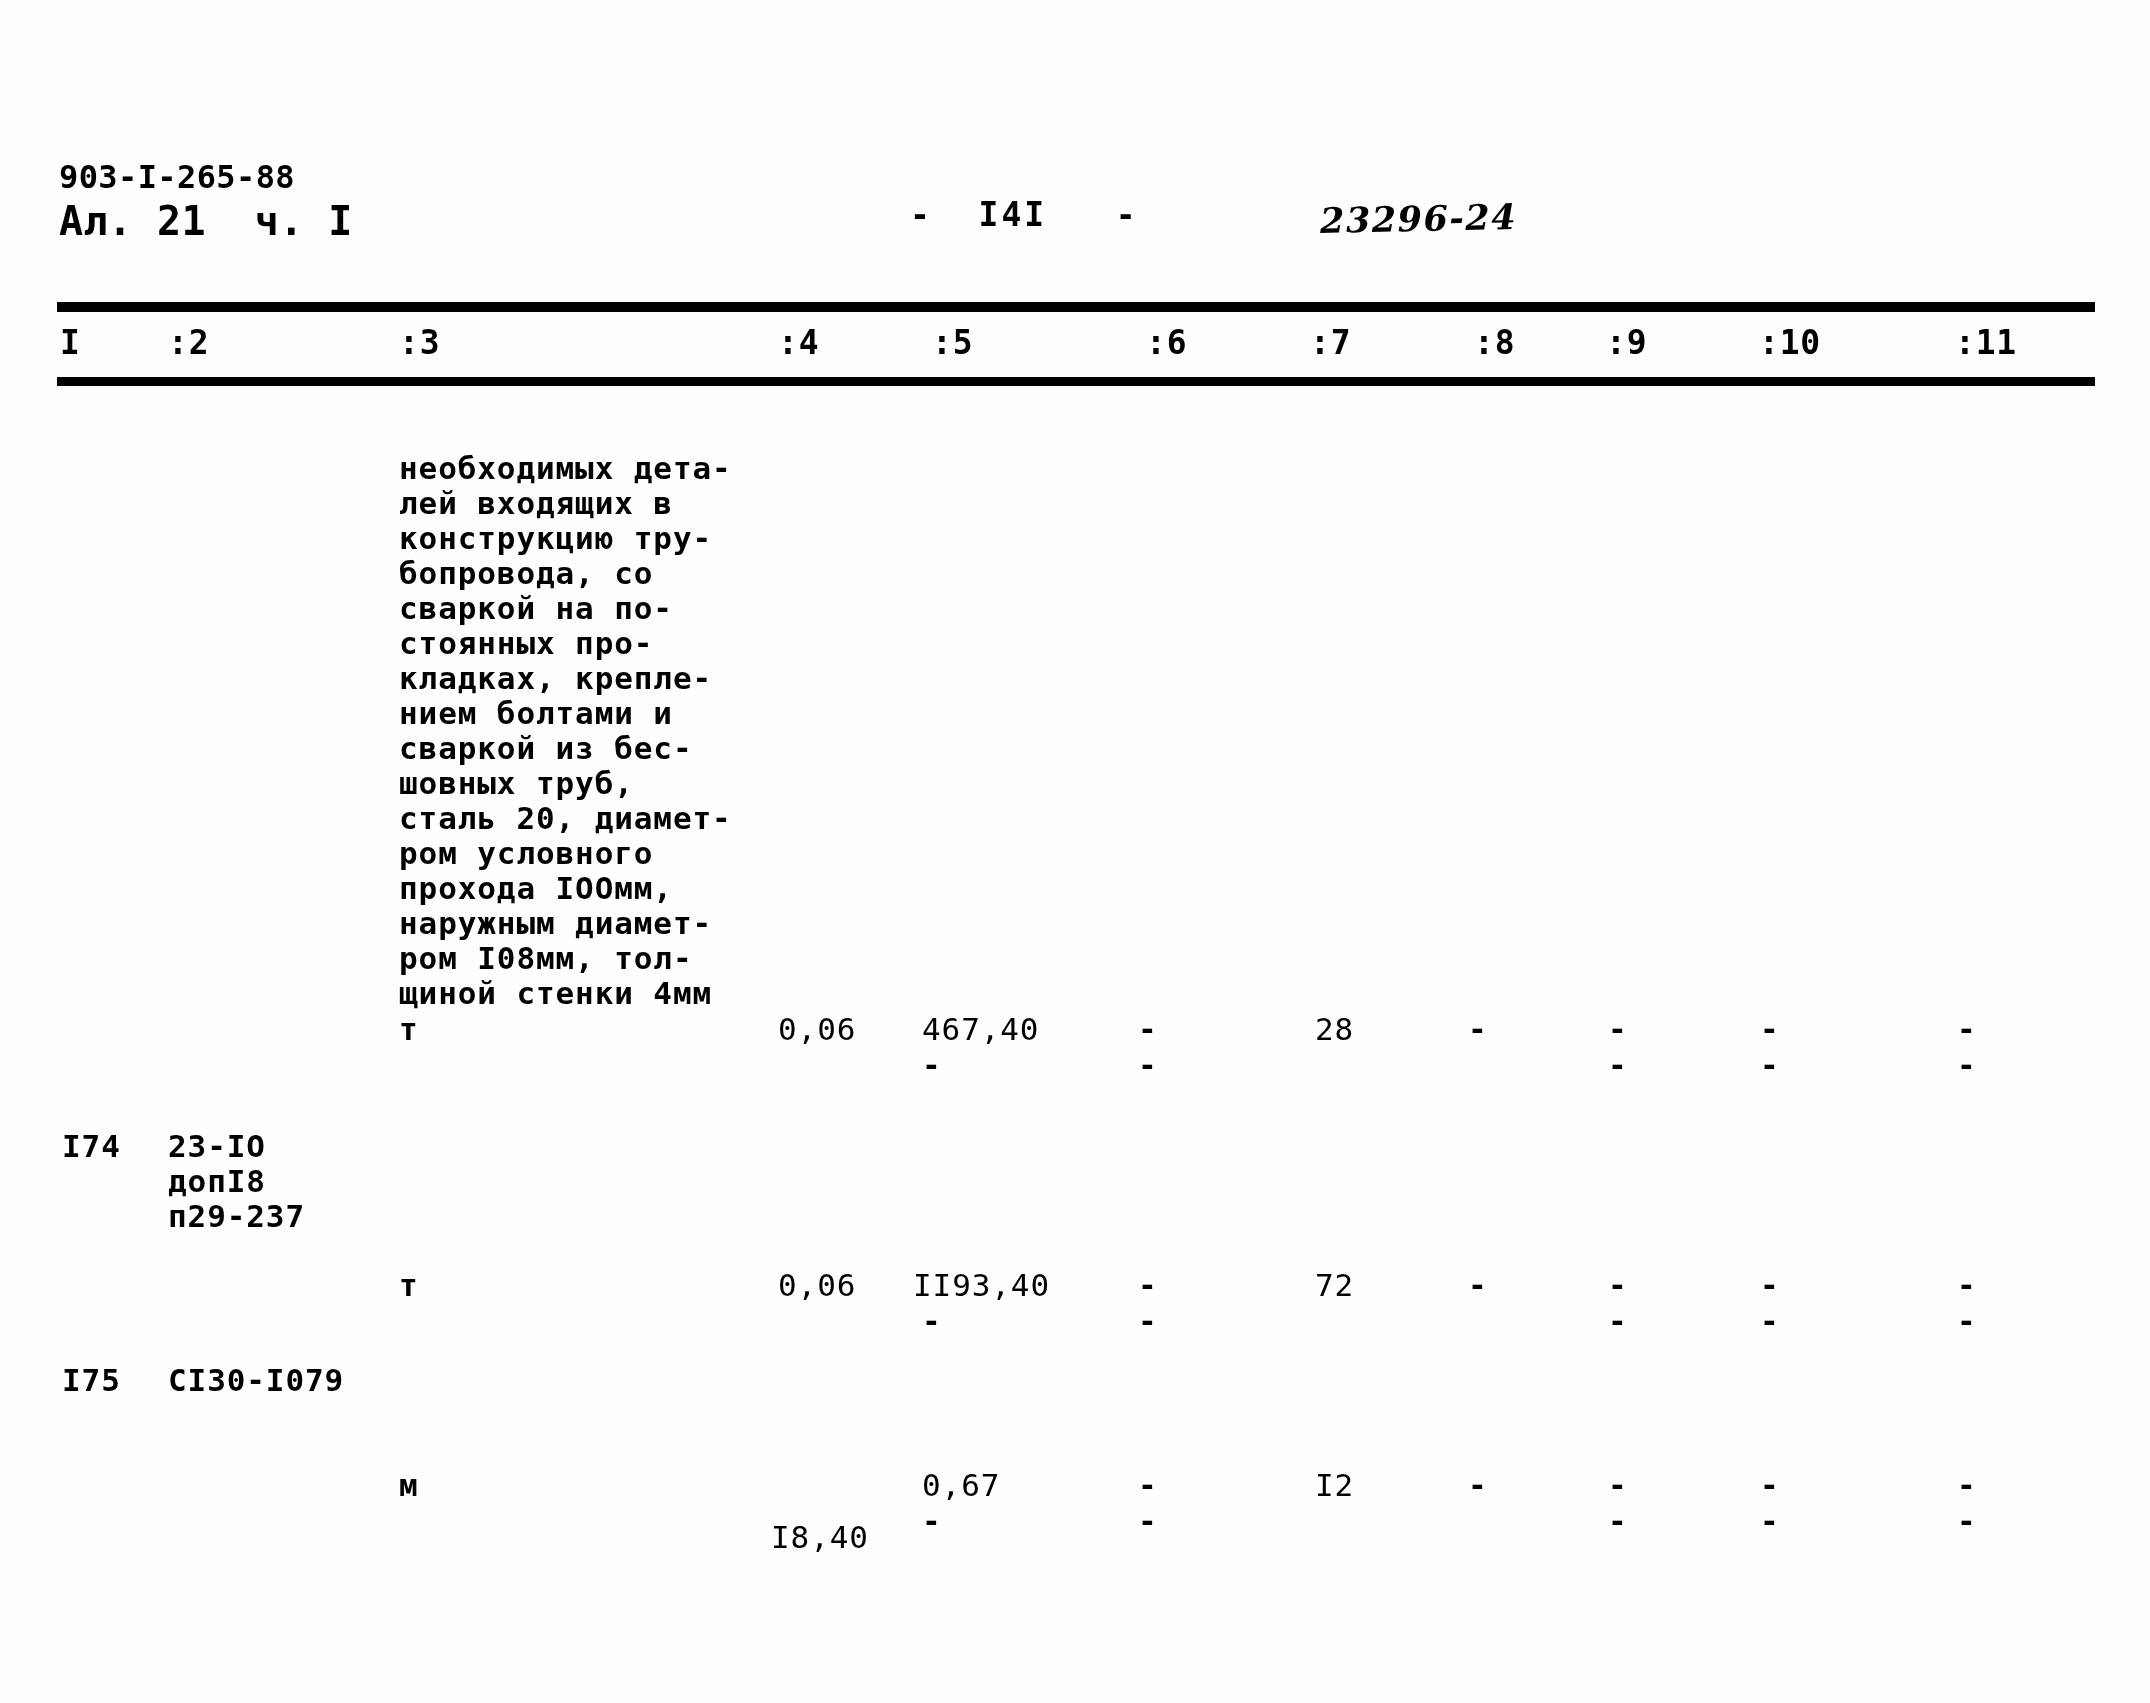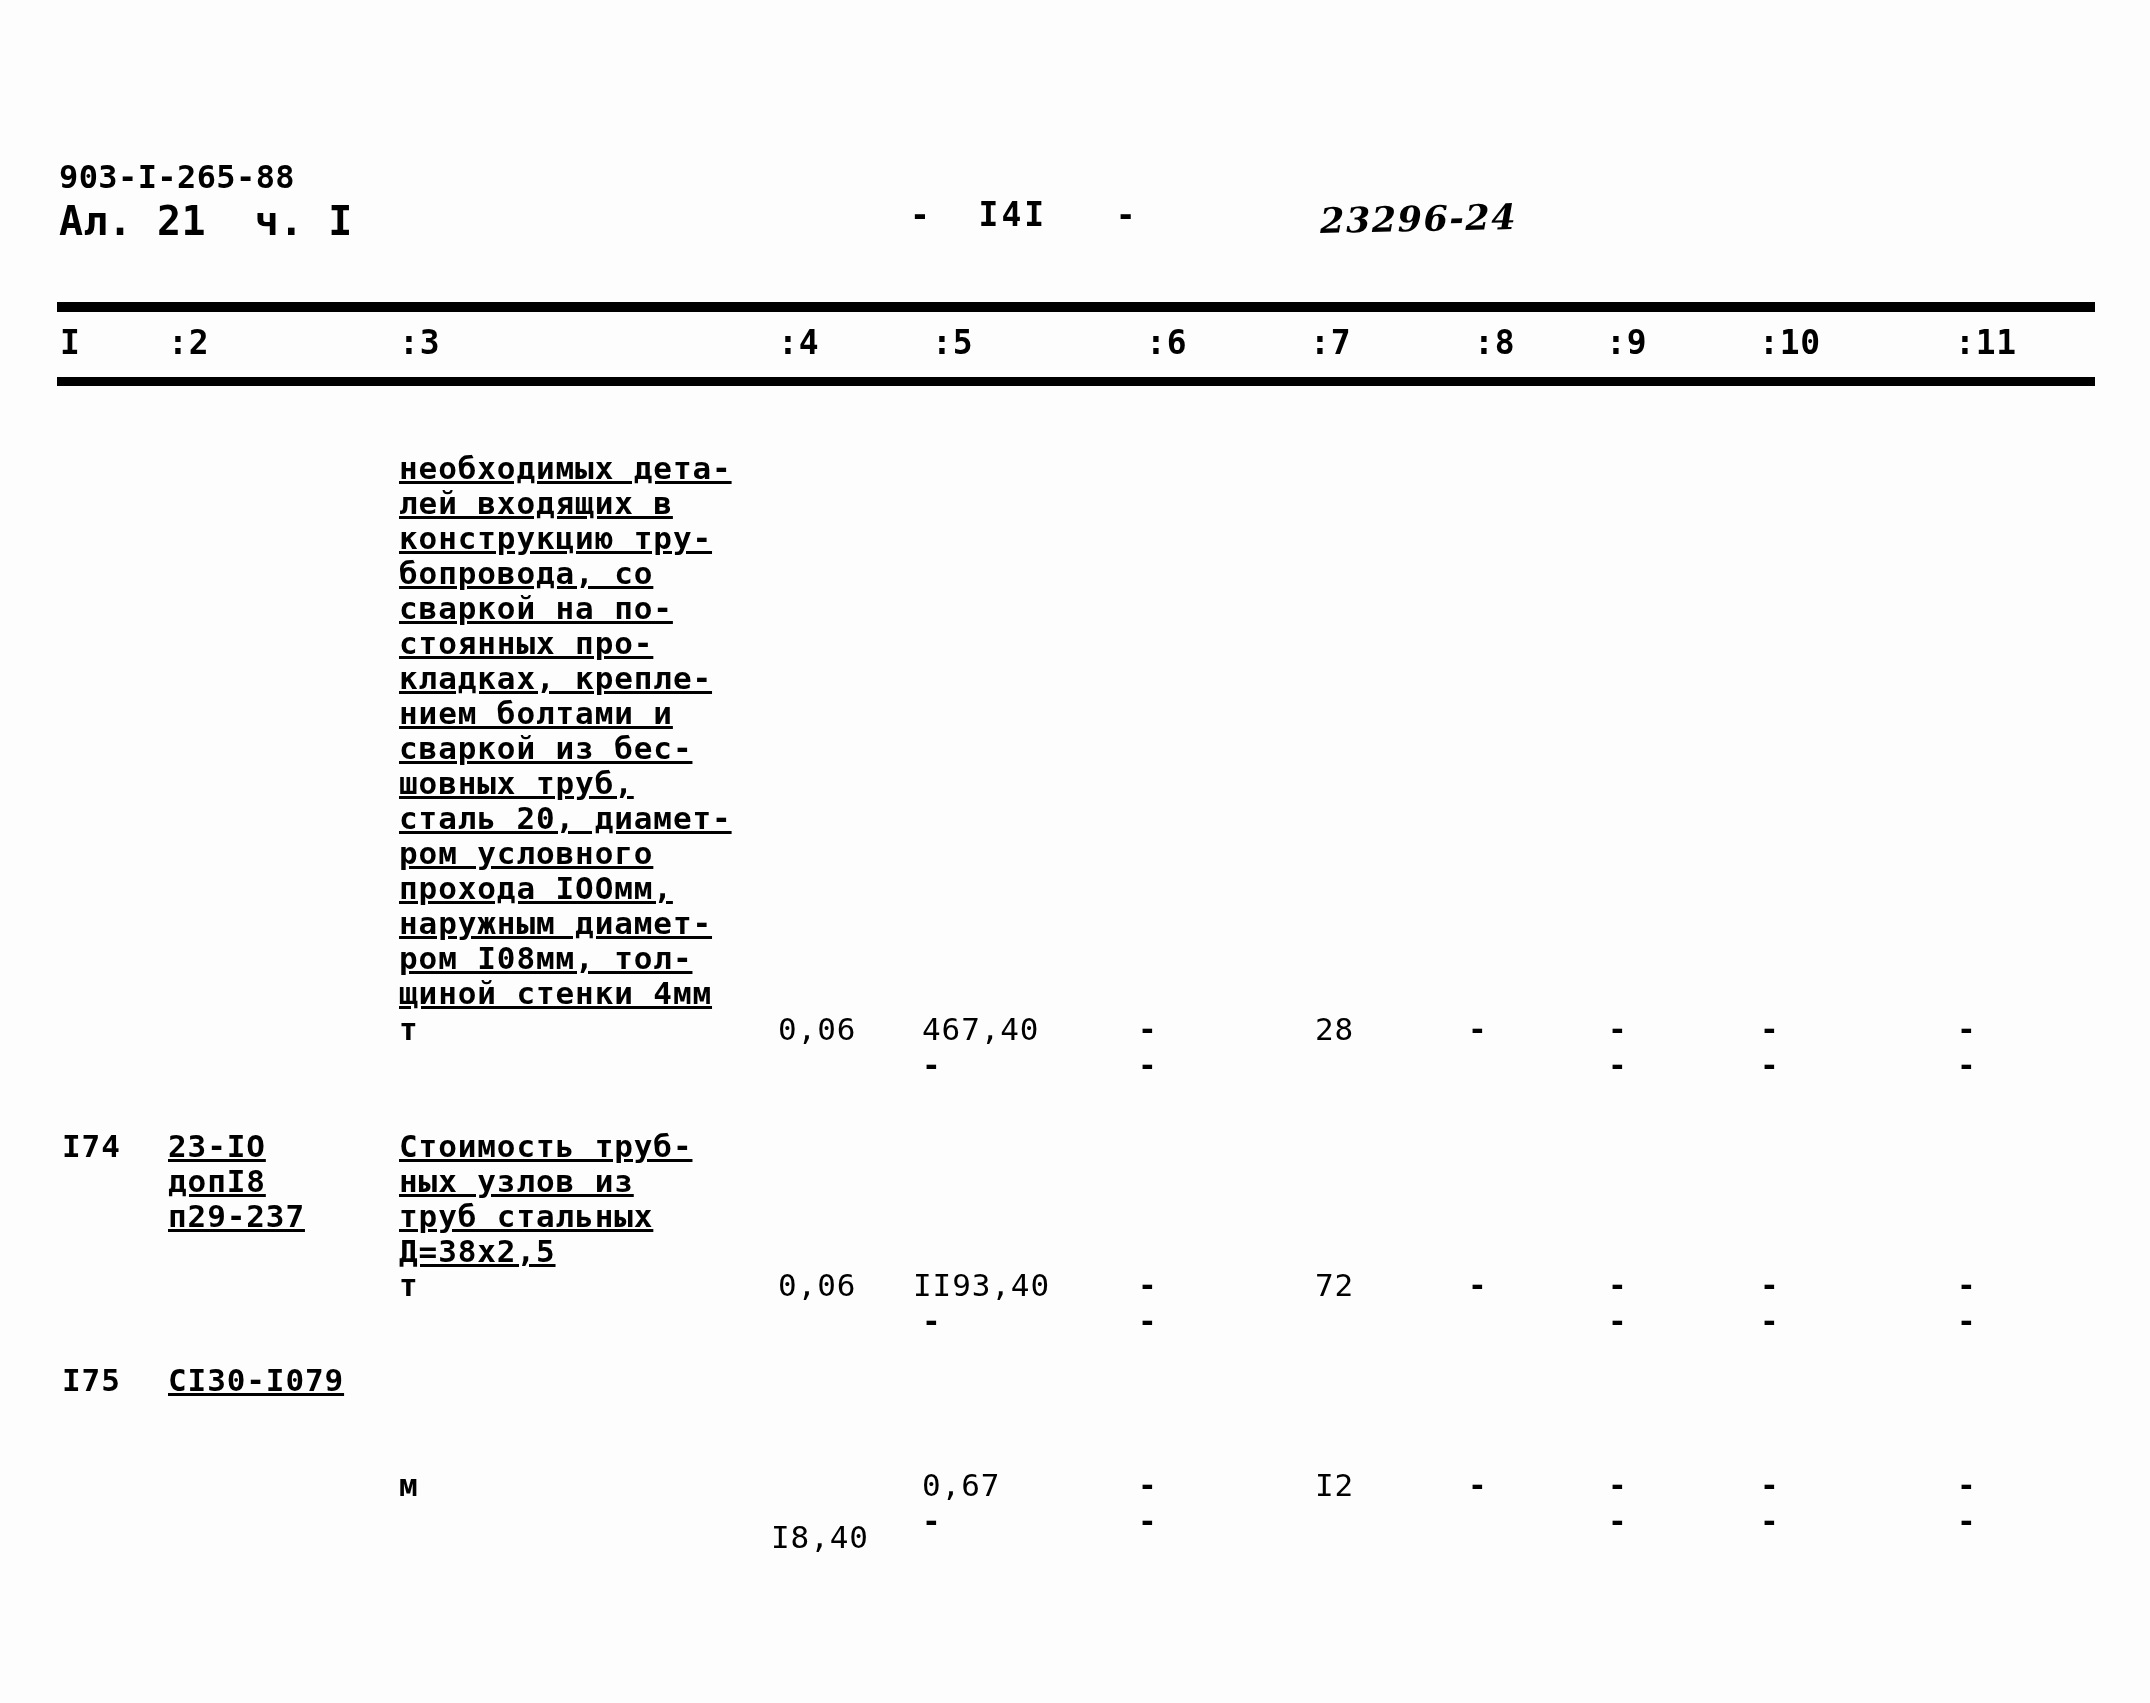--- a/index.html
+++ b/index.html
@@ -83,21 +83,21 @@
     font-size: 31px;
     line-height: 35px;
     letter-spacing: 0.9px;
     font-weight: 400;
   }
   .dash {
     font-size: 31px;
     font-weight: 700;
     line-height: 35px;
   }
-  .multiline { white-space: pre; text-decoration: underline; }
+  .multiline { white-space: pre; }
 </style>
 </head>
 <body>
 
 <div id="page">
 
   <div class="abs doc-code">903-I-265-88</div>
 
   <div class="abs doc-sub">Ал. 21  ч. I</div>
 
@@ -155,24 +155,20 @@
   <div class="abs dash" style="left:1760px; top:1012px">-</div>
   <div class="abs dash" style="left:1760px; top:1048px">-</div>
 
   <div class="abs dash" style="left:1957px; top:1012px">-</div>
   <div class="abs dash" style="left:1957px; top:1048px">-</div>
 
   <div class="abs typ" style="left:62px; top:1129px">I74</div>
   <div class="abs typ multiline" style="left:168px; top:1129px">23-IO
 допI8
 п29-237</div>
-  <div class="abs typ multiline" style="left:399px; top:1129px">Стоимость труб-
-ных узлов из
-труб стальных
-Д=38х2,5</div>
   <div class="abs typ" style="left:399px; top:1268px">т</div>
 
   <div class="abs num" style="left:778px; top:1268px">0,06</div>
   <div class="abs num" style="left:913px; top:1268px">II93,40</div>
   <div class="abs dash" style="left:922px; top:1304px">-</div>
 
   <div class="abs dash" style="left:1138px; top:1268px">-</div>
   <div class="abs dash" style="left:1138px; top:1304px">-</div>
 
   <div class="abs num" style="left:1315px; top:1268px">72</div>

